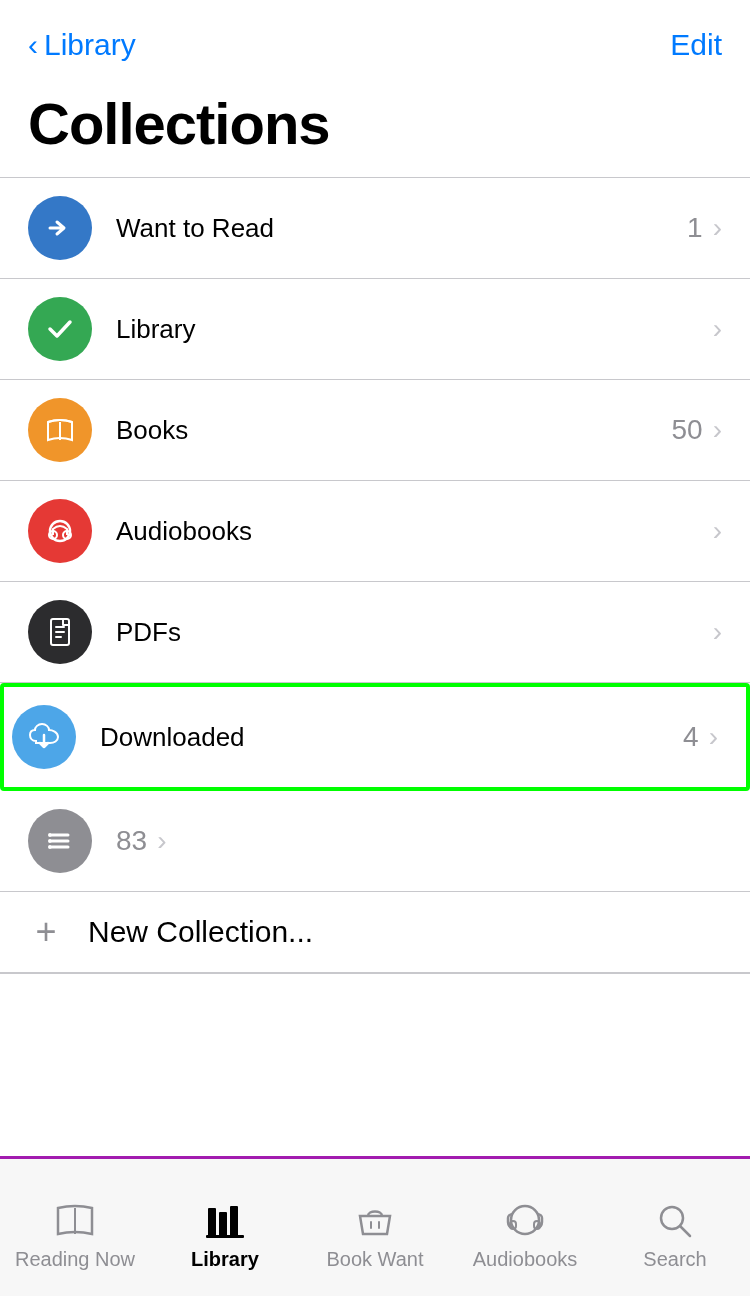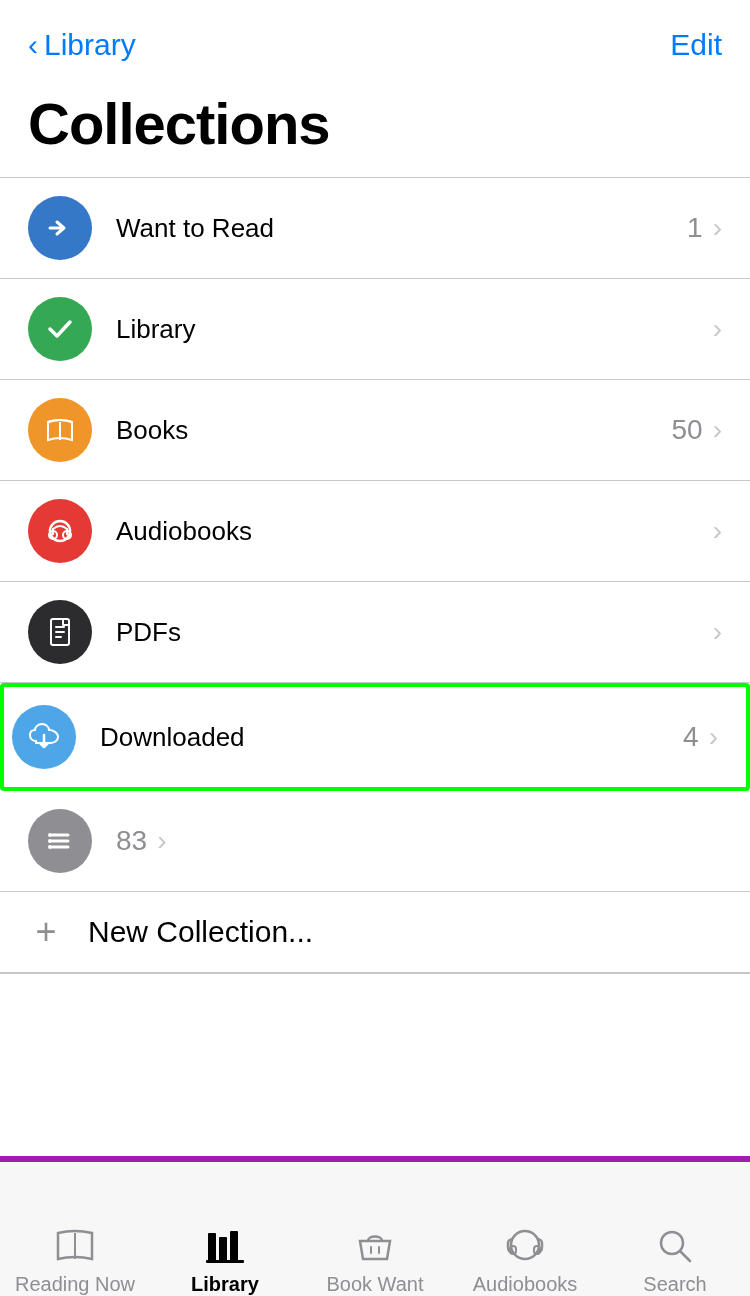--- a/index.html
+++ b/index.html
@@ -150,23 +150,23 @@
     }
 
     
     .tab-bar {
       position: absolute;
       bottom: 0;
       left: 0;
       right: 0;
       height: 140px;
       background: #F7F7F7;
-      border-top: 6px solid #a21caf;
-      display: flex;
-      align-items: flex-end;
+      border-top: 3px solid #a21caf;
+      display: flex;
+      align-items: center;
       padding-top: 14px;
     }
 
     .tab-item {
       flex: 1;
       display: flex;
       flex-direction: column;
       align-items: center;
       gap: 6px;
       cursor: pointer;

